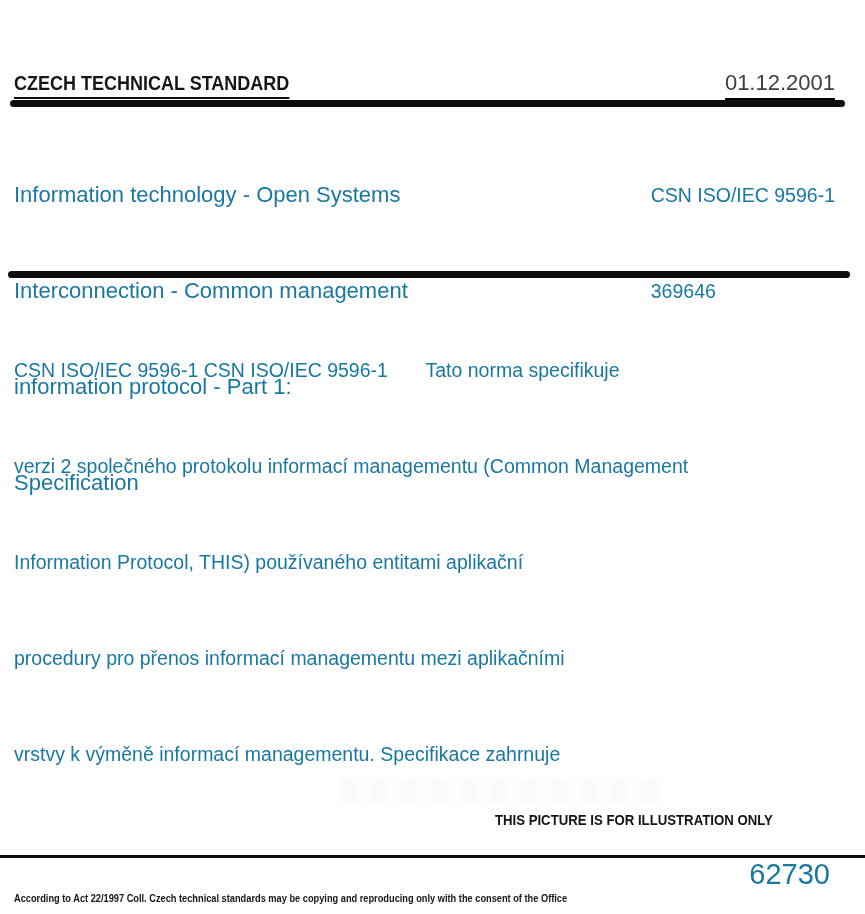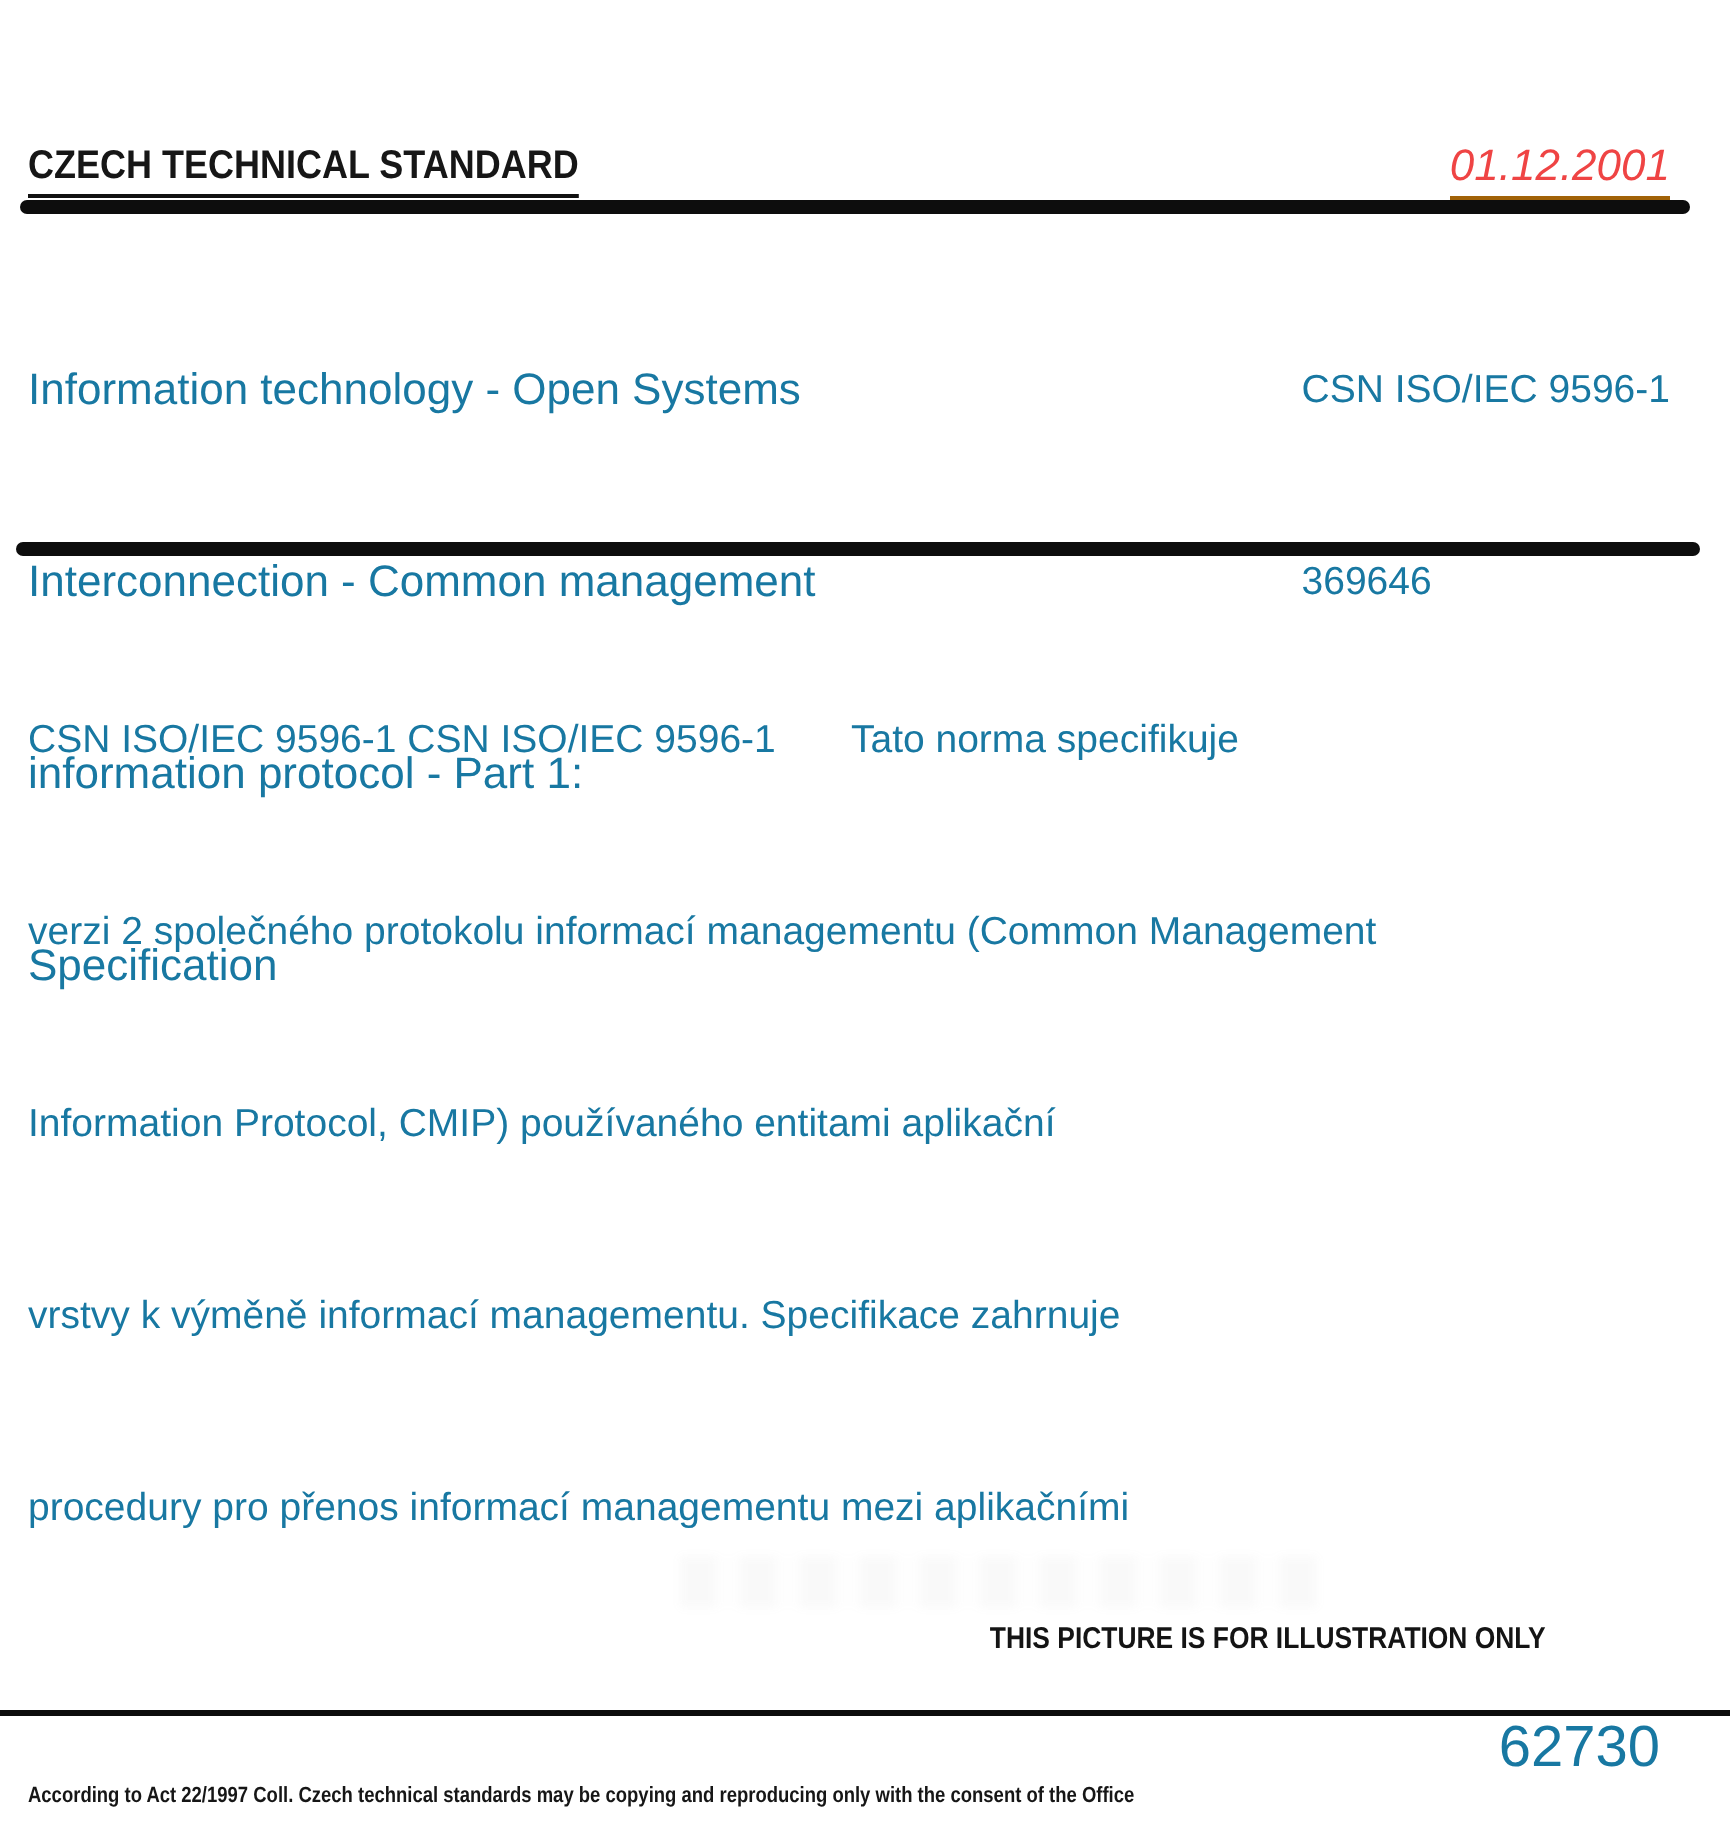--- a/index.html
+++ b/index.html
@@ -29,25 +29,24 @@
     transform-origin: left top;
     border-bottom: 2px solid #111111;
     padding-bottom: 2px;
     white-space: nowrap;
   }
   .header-date {
     position: absolute;
     right: 30px;
     top: 70px;
     font-size: 22px;
-    color: #ef4444;
-    border-bottom: 2px solid #a16207;
+    color: #404040;
+    border-bottom: 2px solid #000000;
     padding-bottom: 2px;
     white-space: nowrap;
-    font-style: italic;
   }
 
   .rule-thick-1 {
     position: absolute;
     left: 10px;
     top: 100px;
     width: 835px;
     height: 7px;
     background: #0d0d0d;
     border-radius: 4px;
@@ -170,23 +169,23 @@
   <div class="title-right">
     <div>CSN ISO/IEC 9596-1</div>
     <div>369646</div>
   </div>
 
   <div class="rule-thick-2"></div>
 
   <div class="body-text">
     <div>CSN ISO/IEC 9596-1 CSN ISO/IEC 9596-1       Tato norma specifikuje</div>
     <div>verzi 2 společného protokolu informací managementu (Common Management</div>
-    <div>Information Protocol, CMIP) používaného entitami aplikační</div>
+    <div>Information Protocol, THIS) používaného entitami aplikační</div>
+    <div>procedury pro přenos informací managementu mezi aplikačními</div>
     <div>vrstvy k výměně informací managementu. Specifikace zahrnuje</div>
-    <div>procedury pro přenos informací managementu mezi aplikačními</div>
     
     
     
     
     
     
   </div>
 
   <div class="faint-watermark"></div>
 

